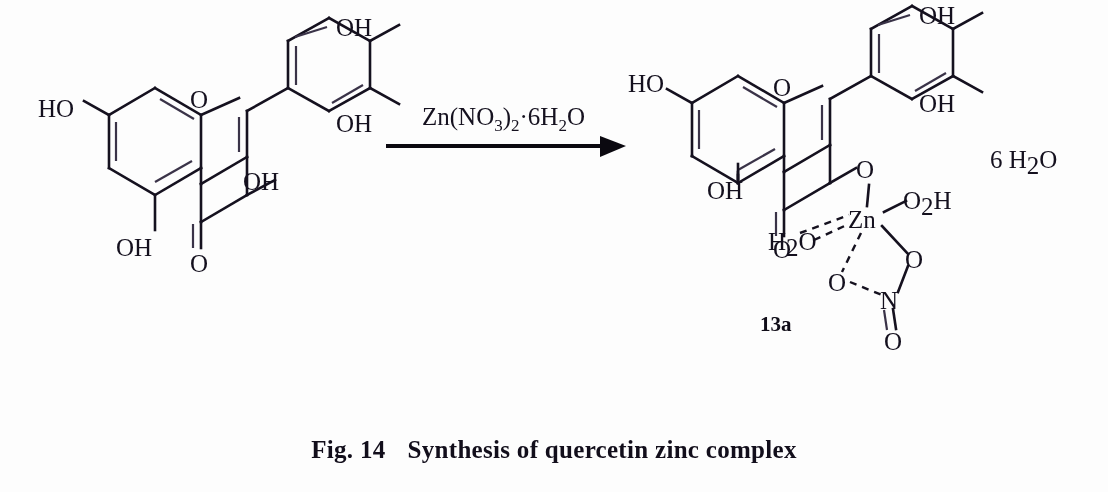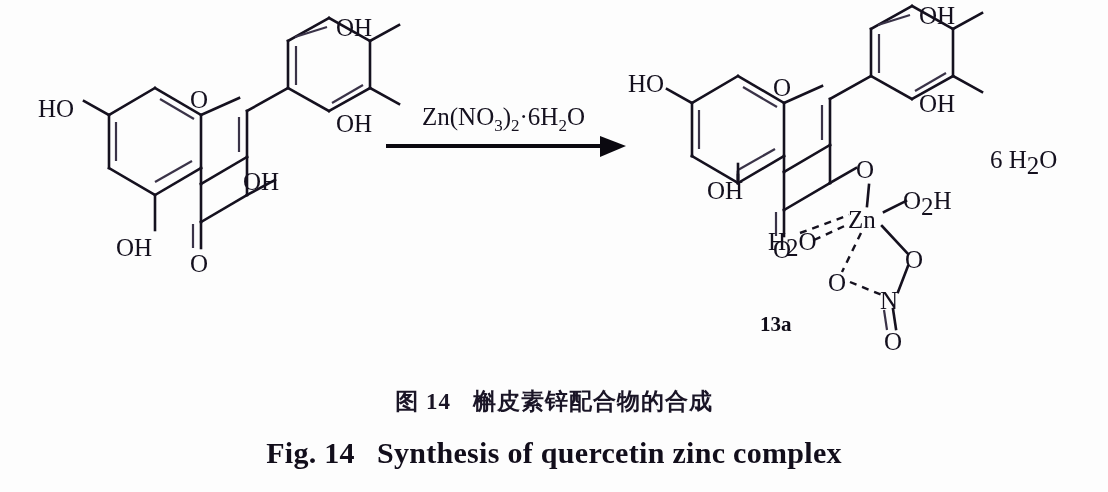--- a/index.html
+++ b/index.html
@@ -86,21 +86,21 @@
     font-weight: bold;
     color: #1a1526;
     letter-spacing: 1px;
   }
   #caption-cn .fignum {
     font-family: "Liberation Serif", "DejaVu Serif", serif;
   }
   #caption-en {
     top: 436px;
     font-family: "Liberation Serif", "DejaVu Serif", serif;
-    font-size: 30px;
+    font-size: 25px;
     font-weight: bold;
     color: #120e1b;
     letter-spacing: 0.3px;
   }
   .cap-gap {
     display: inline-block;
     width: 22px;
   }
 </style>
 </head>
@@ -252,21 +252,18 @@
       <text class="atom-label" x="828" y="291">O</text>
       <text class="atom-label" x="880" y="309">N</text>
       <text class="atom-label" x="884" y="350">O</text>
 
       <text class="compound-id" x="760" y="331">13a</text>
 
       <text class="hydrate-label" x="990" y="168"><tspan>6 H</tspan><tspan class="sub" dy="6">2</tspan><tspan dy="-6">O</tspan></text>
     </g>
   </svg>
 
-  <div class="caption-block" id="caption-cn">
-    <span class="fignum">图 14</span><span class="cap-gap"></span><span>槲皮素锌配合物的合成</span>
-  </div>
 
   <div class="caption-block" id="caption-en">
     <span>Fig. 14</span><span class="cap-gap"></span><span>Synthesis of quercetin zinc complex</span>
   </div>
 
 </div>
 
 </body></html>

